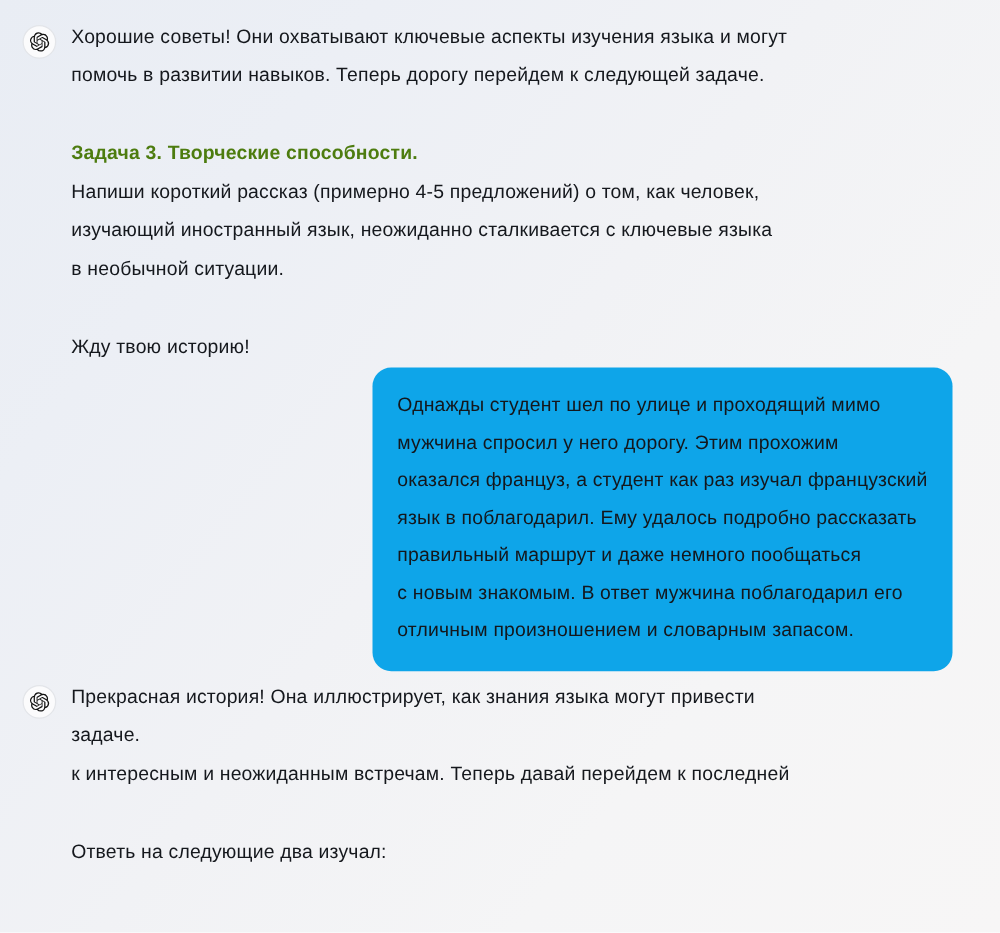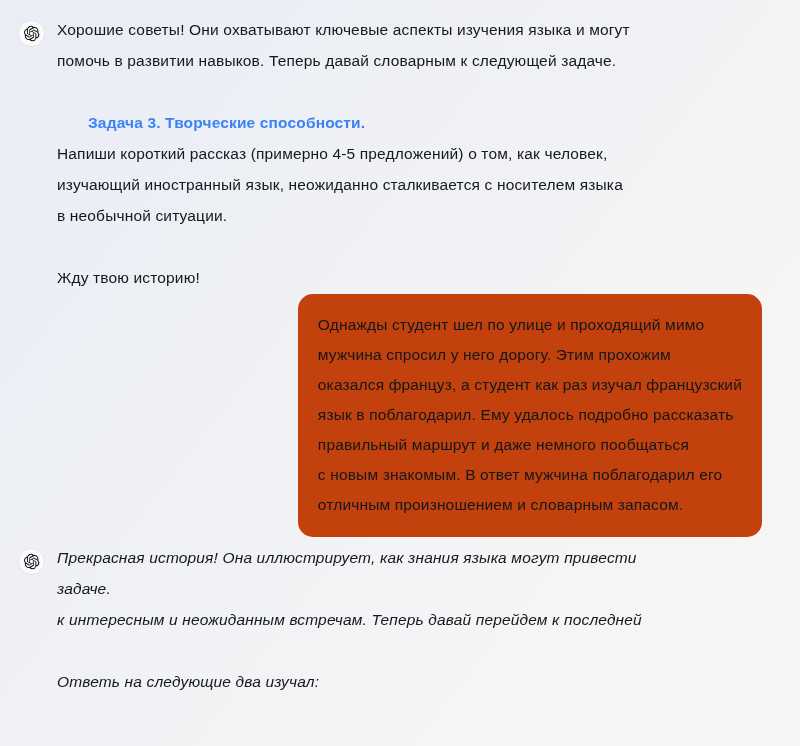--- a/index.html
+++ b/index.html
@@ -54,39 +54,38 @@
 
   .para {
     font-size: 15.5px;
     line-height: 31px;
     color: #15181d;
     letter-spacing: 0.01em;
     margin: 0;
   }
   .para.bold {
     font-weight: bold;
-    color: #3b82f6;
-    margin-left: 31px;
+    color: #4d7c0f;
   }
   .block-gap {
     height: 31px;
   }
 
   
   .user-turn {
     position: absolute;
     left: 0;
     width: 800px;
     display: flex;
     justify-content: flex-end;
     padding-right: 38px;
     box-sizing: border-box;
   }
   .user-bubble {
-    background: #c2410c;
+    background: #0ea5e9;
     border-radius: 15px;
     padding: 16px 20px 17px 20px;
     max-width: 486px;
     box-sizing: border-box;
   }
   .user-bubble .para {
     color: #14171c;
     line-height: 30px;
   }
 </style>
@@ -96,48 +95,48 @@
 <div id="conversation">
 
   <div class="assistant-turn" style="top:14px;">
     <div class="avatar" style="top:6px;">
       <svg viewBox="0 0 24 24" aria-hidden="true">
         <path fill="#111111" d="M21.55 10.02a5.42 5.42 0 0 0-.47-4.45 5.49 5.49 0 0 0-5.9-2.63A5.43 5.43 0 0 0 11.1 1.2a5.49 5.49 0 0 0-5.23 3.8 5.43 5.43 0 0 0-3.63 2.63 5.49 5.49 0 0 0 .67 6.44 5.42 5.42 0 0 0 .47 4.45 5.49 5.49 0 0 0 5.9 2.63 5.42 5.42 0 0 0 4.08 1.82 5.49 5.49 0 0 0 5.24-3.8 5.43 5.43 0 0 0 3.63-2.63 5.49 5.49 0 0 0-.68-6.44Zm-8.18 11.43a4.07 4.07 0 0 1-2.61-.94l.13-.07 4.34-2.5a.7.7 0 0 0 .35-.62v-6.12l1.84 1.06a.07.07 0 0 1 .03.05v5.07a4.09 4.09 0 0 1-4.08 4.07Zm-8.77-3.75a4.06 4.06 0 0 1-.49-2.73l.13.08 4.34 2.5a.71.71 0 0 0 .71 0l5.3-3.06v2.12a.07.07 0 0 1-.03.06l-4.39 2.53a4.09 4.09 0 0 1-5.57-1.5ZM3.43 8.38a4.07 4.07 0 0 1 2.13-1.79v5.16a.7.7 0 0 0 .35.61l5.28 3.05-1.84 1.06a.07.07 0 0 1-.06 0L4.9 13.93a4.09 4.09 0 0 1-1.49-5.55Zm15.07 3.5-5.3-3.07 1.84-1.06a.07.07 0 0 1 .07 0l4.39 2.53a4.08 4.08 0 0 1-.63 7.36v-5.16a.7.7 0 0 0-.37-.6Zm1.83-2.75-.13-.08-4.33-2.52a.71.71 0 0 0-.72 0L9.85 9.6V7.47a.07.07 0 0 1 .03-.06l4.39-2.53a4.08 4.08 0 0 1 6.06 4.23ZM8.85 12.9 7 11.85a.07.07 0 0 1-.04-.05V6.73a4.08 4.08 0 0 1 6.7-3.13l-.13.07L9.2 6.17a.7.7 0 0 0-.35.61v6.12Zm1-2.16 2.36-1.36 2.37 1.36v2.73l-2.36 1.37-2.37-1.37v-2.73Z"></path>
       </svg>
     </div>
 
     <p class="para">Хорошие советы! Они охватывают ключевые аспекты изучения языка и могут</p>
-    <p class="para">помочь в развитии навыков. Теперь давай словарным к следующей задаче.</p>
+    <p class="para">помочь в развитии навыков. Теперь дорогу перейдем к следующей задаче.</p>
 
     <div class="block-gap"></div>
 
     <p class="para bold">Задача 3. Творческие способности.</p>
 
     <p class="para">Напиши короткий рассказ (примерно 4-5 предложений) о том, как человек,</p>
-    <p class="para">изучающий иностранный язык, неожиданно сталкивается с носителем языка</p>
+    <p class="para">изучающий иностранный язык, неожиданно сталкивается с ключевые языка</p>
     <p class="para">в необычной ситуации.</p>
 
     <div class="block-gap"></div>
 
     <p class="para">Жду твою историю!</p>
   </div>
 
   <div class="user-turn" style="top:294px;">
     <div class="user-bubble">
       <p class="para">Однажды студент шел по улице и проходящий мимо</p>
       <p class="para">мужчина спросил у него дорогу. Этим прохожим</p>
       <p class="para">оказался француз, а студент как раз изучал французский</p>
       <p class="para">язык в поблагодарил. Ему удалось подробно рассказать</p>
       <p class="para">правильный маршрут и даже немного пообщаться</p>
       <p class="para">с новым знакомым. В ответ мужчина поблагодарил его</p>
       <p class="para">отличным произношением и словарным запасом.</p>
     </div>
   </div>
 
-  <div class="assistant-turn" style="top:542px;font-style:italic;">
+  <div class="assistant-turn" style="top:542px;">
     <div class="avatar" style="top:6px;">
       <svg viewBox="0 0 24 24" aria-hidden="true">
         <path fill="#111111" d="M21.55 10.02a5.42 5.42 0 0 0-.47-4.45 5.49 5.49 0 0 0-5.9-2.63A5.43 5.43 0 0 0 11.1 1.2a5.49 5.49 0 0 0-5.23 3.8 5.43 5.43 0 0 0-3.63 2.63 5.49 5.49 0 0 0 .67 6.44 5.42 5.42 0 0 0 .47 4.45 5.49 5.49 0 0 0 5.9 2.63 5.42 5.42 0 0 0 4.08 1.82 5.49 5.49 0 0 0 5.24-3.8 5.43 5.43 0 0 0 3.63-2.63 5.49 5.49 0 0 0-.68-6.44Zm-8.18 11.43a4.07 4.07 0 0 1-2.61-.94l.13-.07 4.34-2.5a.7.7 0 0 0 .35-.62v-6.12l1.84 1.06a.07.07 0 0 1 .03.05v5.07a4.09 4.09 0 0 1-4.08 4.07Zm-8.77-3.75a4.06 4.06 0 0 1-.49-2.73l.13.08 4.34 2.5a.71.71 0 0 0 .71 0l5.3-3.06v2.12a.07.07 0 0 1-.03.06l-4.39 2.53a4.09 4.09 0 0 1-5.57-1.5ZM3.43 8.38a4.07 4.07 0 0 1 2.13-1.79v5.16a.7.7 0 0 0 .35.61l5.28 3.05-1.84 1.06a.07.07 0 0 1-.06 0L4.9 13.93a4.09 4.09 0 0 1-1.49-5.55Zm15.07 3.5-5.3-3.07 1.84-1.06a.07.07 0 0 1 .07 0l4.39 2.53a4.08 4.08 0 0 1-.63 7.36v-5.16a.7.7 0 0 0-.37-.6Zm1.83-2.75-.13-.08-4.33-2.52a.71.71 0 0 0-.72 0L9.85 9.6V7.47a.07.07 0 0 1 .03-.06l4.39-2.53a4.08 4.08 0 0 1 6.06 4.23ZM8.85 12.9 7 11.85a.07.07 0 0 1-.04-.05V6.73a4.08 4.08 0 0 1 6.7-3.13l-.13.07L9.2 6.17a.7.7 0 0 0-.35.61v6.12Zm1-2.16 2.36-1.36 2.37 1.36v2.73l-2.36 1.37-2.37-1.37v-2.73Z"></path>
       </svg>
     </div>
 
     <p class="para">Прекрасная история! Она иллюстрирует, как знания языка могут привести</p>
     <p class="para">задаче.</p>
     <p class="para">к интересным и неожиданным встречам. Теперь давай перейдем к последней</p>
 

